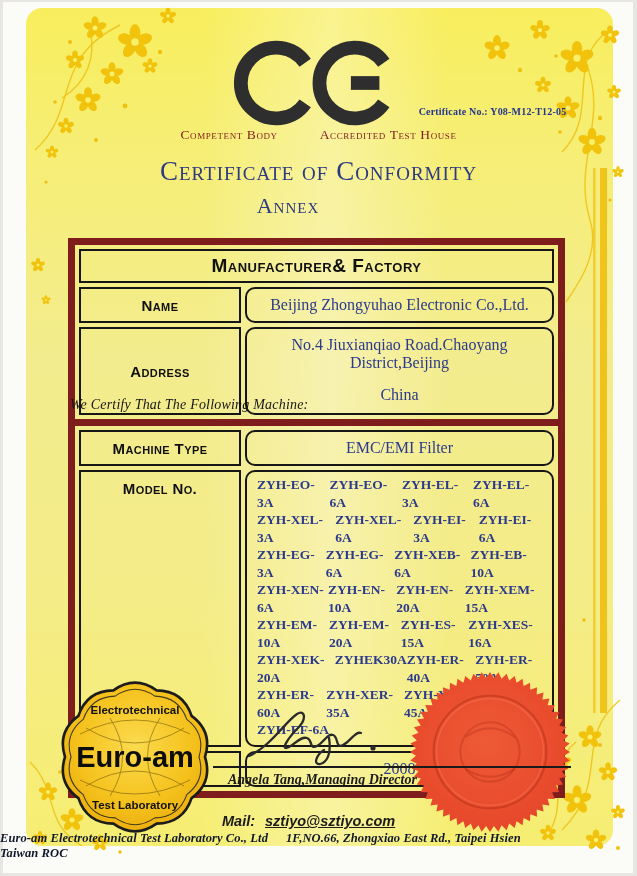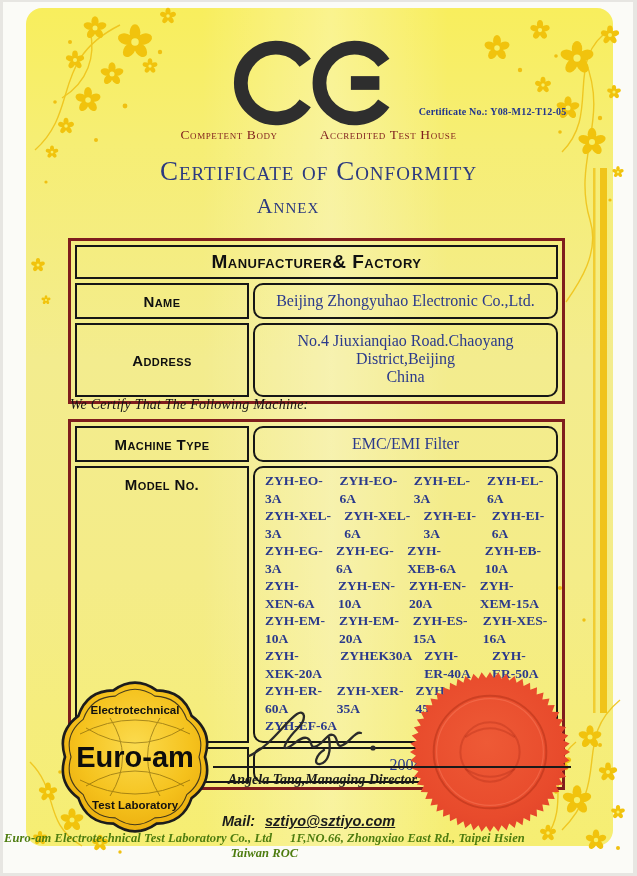--- a/index.html
+++ b/index.html
@@ -20,53 +20,53 @@
   .certno{left:370px;top:106px;width:245px;text-align:center;font-weight:bold;
           color:#22368e;font-size:10px;letter-spacing:.2px;}
   .cbody-line{left:0;top:127px;width:637px;display:flex;justify-content:center;gap:42px;
           color:#7f1d1d;font-size:13.5px;font-variant:small-caps;letter-spacing:.6px;}
   .title{left:0;top:156px;width:637px;text-align:center;color:#2c3a80;font-size:27px;
          font-variant:small-caps;letter-spacing:1px;}
   .subtitle{left:0;top:193px;width:576px;text-align:center;color:#2c3a80;font-size:22px;
          font-variant:small-caps;letter-spacing:1px;}
 
   
-  .tbl{border-collapse:separate;border-spacing:4px;width:497px;border:3px solid #7f1d1d;background:transparent;}
+  .tbl{border-collapse:separate;border-spacing:4px;width:497px;border:7px solid #7f1d1d;background:transparent;}
   .tbl td{border:2px solid #161616;}
   .t1{left:68px;top:238px;}
   .t2{left:68px;top:419px;}
   td.hdr{text-align:center;font-family:"Liberation Sans",sans-serif;font-weight:bold;
          font-variant:small-caps;font-size:19px;letter-spacing:.5px;color:#101010;padding:4px 2px;}
   td.lbl{width:138px;text-align:center;font-family:"Liberation Sans",sans-serif;font-weight:bold;
-         font-variant:small-caps;font-size:15px;letter-spacing:.4px;color:#101010;padding:6px 16px;}
+         font-variant:small-caps;font-size:15px;letter-spacing:.4px;color:#101010;padding:6px 10px;}
   td.lbl.top{vertical-align:top;padding-top:8px;}
   td.val{text-align:center;font-family:"Liberation Serif",serif;color:#2b3a8c;font-size:16px;padding:7px 6px;border-radius:10px;}
-  td.val .addr2{padding-bottom:2px;}
+  td.val .addr2{margin-top:14px;padding-bottom:2px;}
   td.val.model{padding:4px 8px 6px 10px;}
   .model-line{display:flex;justify-content:space-between;line-height:17.5px;font-size:13.5px;
-              font-weight:bold;color:#2b3a8c;text-align:left;gap:12px;}
+              font-weight:bold;color:#2b3a8c;text-align:left;}
   .model-line.last{justify-content:flex-start;}
 
   .certify{left:70px;top:397px;font-size:14px;color:#151515;letter-spacing:.2px;font-style:italic;}
 
   
   .euro-seal{left:50px;top:672px;width:170px;height:170px;z-index:2;}
   .red-seal{left:406px;top:668px;width:168px;height:168px;z-index:2;}
   .sign-svg{left:243px;top:706px;width:140px;height:60px;z-index:3;}
   .sign-line{left:213px;top:766px;width:358px;height:2px;background:#1a1a1a;z-index:3;}
   .signer{left:228px;top:772px;font-family:Liberation Serif, serif;font-style:italic;font-weight:bold;
           font-size:14px;color:#1b1b1b;z-index:3;}
   .dateline,.mailline{left:222px;font-family:"Liberation Sans",sans-serif;font-style:italic;font-weight:bold;
           font-size:14.5px;color:#1b1b1b;z-index:3;}
   .dateline{top:794px;}
   .mailline{top:813px;}
   .dateline .v{margin-left:14px;}
   .mailline .v{margin-left:10px;text-decoration:underline;}
-  .footer{left:0;top:831px;width:529px;text-align:center;font-style:italic;font-weight:bold;
-          font-size:12.5px;color:#4d7c0f;z-index:4;letter-spacing:.1px;}
+  .footer{left:0;top:831px;width:529px;font-style:italic;font-weight:bold;
+          font-size:12.5px;color:#0f172a;z-index:4;letter-spacing:.1px;}
   .footer .gap{display:inline-block;width:18px;}
 </style>
 </head>
 <body>
 
 <div class="stage">
   <div class="paper"></div>
   <div class="sheet"></div>
 
   <svg class="decor" viewBox="0 0 637 876" xmlns="http://www.w3.org/2000/svg">

